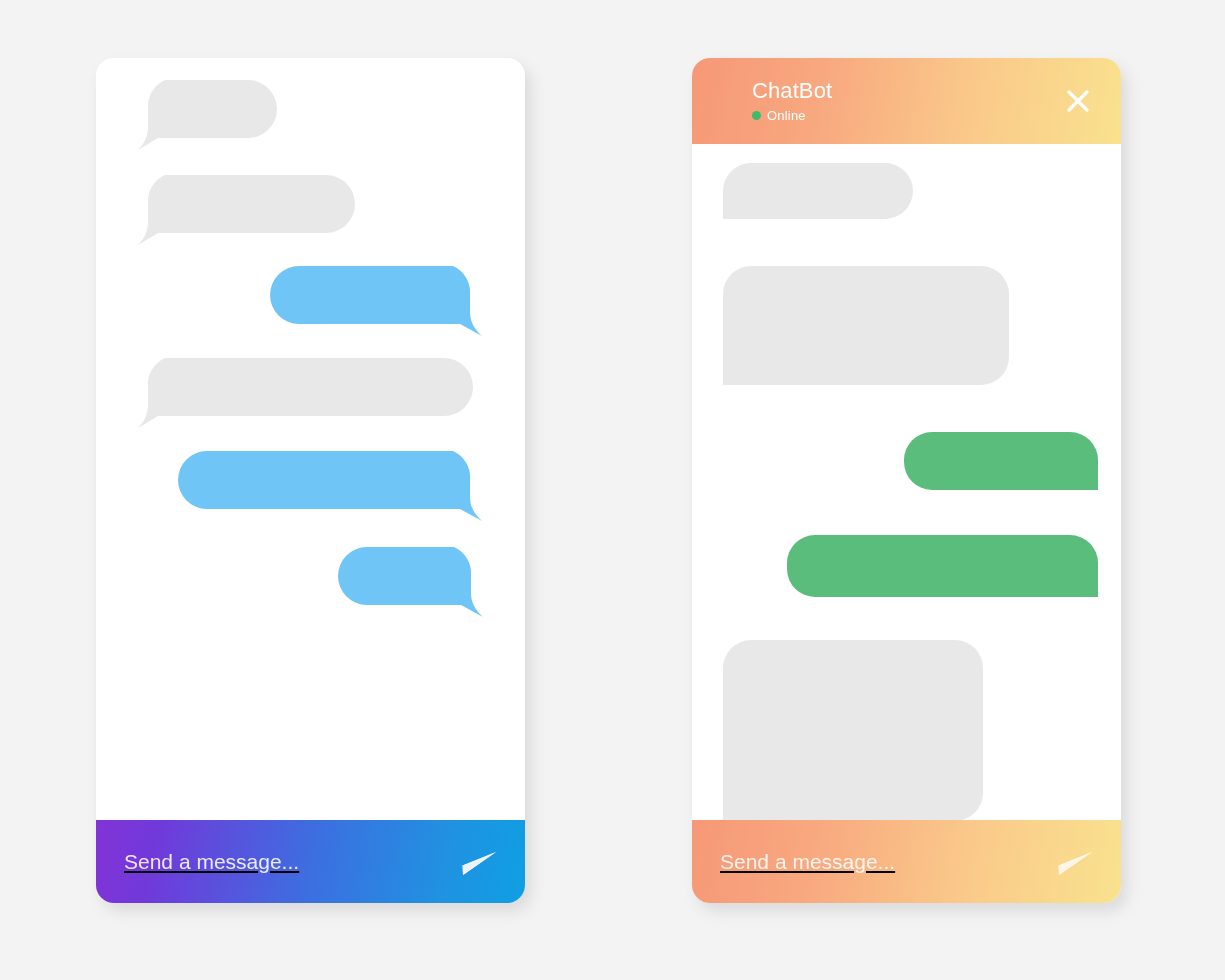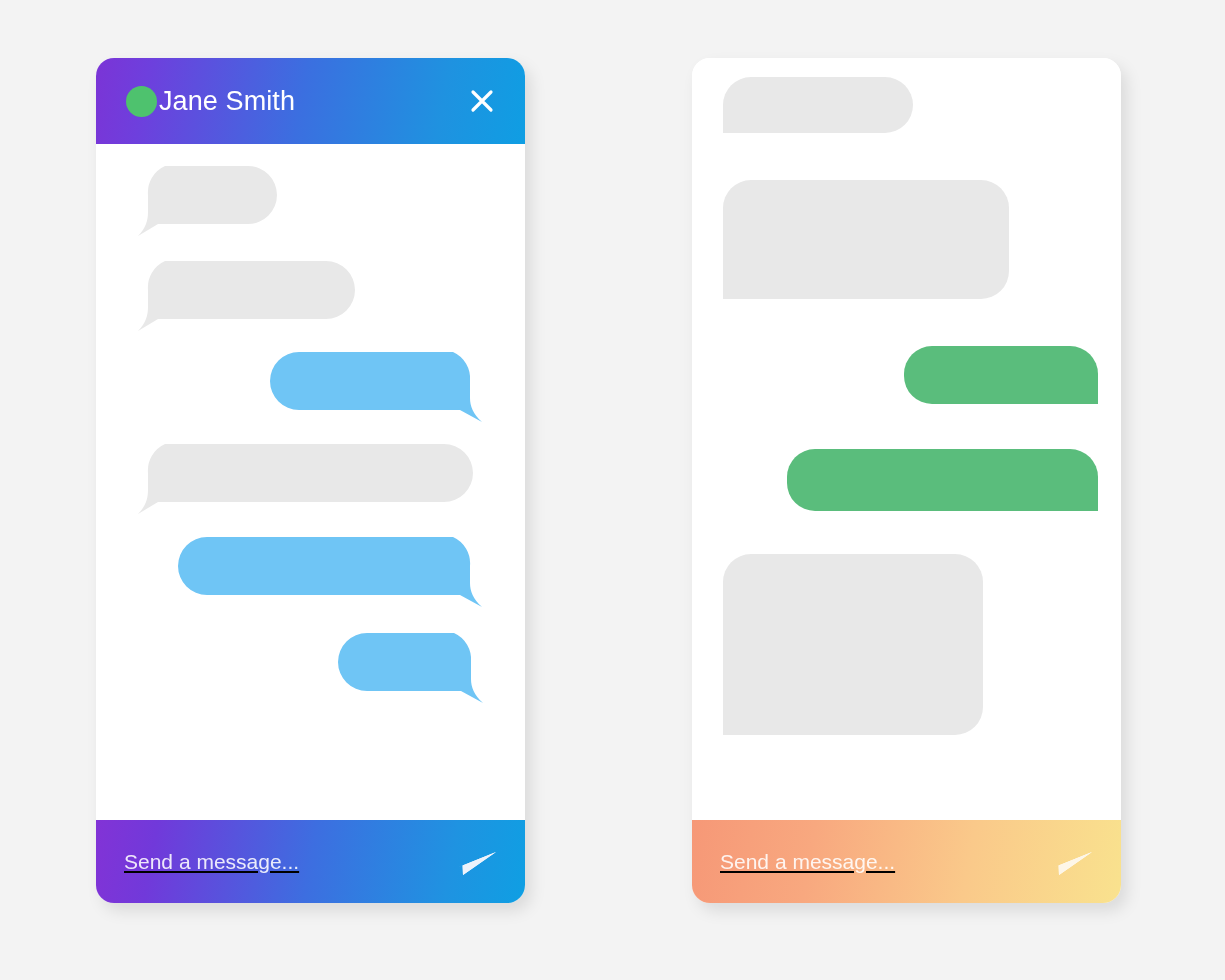--- a/index.html
+++ b/index.html
@@ -177,30 +177,20 @@
   }
   .send-btn svg { display: block; }
 </style>
 </head>
 <body>
 
 <div class="stage">
 
   <div class="chat-window left">
 
-    <div class="chat-header grad-blue">
-      <span class="avatar-dot"></span>
-      <span class="header-title" style="margin-left:2px;">Jane Smith</span>
-      <span class="header-spacer"></span>
-      <span class="close-btn">
-        <svg width="30" height="30" viewBox="0 0 30 30" aria-hidden="true">
-          <path d="M6 6 L24 24 M24 6 L6 24" stroke="#ffffff" stroke-width="3.2" stroke-linecap="round" fill="none"></path>
-        </svg>
-      </span>
-    </div>
 
     <div class="chat-body">
 
       <div class="bubble" style="left:40px; top:22px;">
         <svg width="155" height="72" viewBox="0 0 155 72">
           <path d="M29,0 H112 A29,29 0 0 1 112,58 H22 L2,70 C10,62 12,54 12,46 V29 A29,29 0 0 1 29,0 Z" fill="#e8e8e8"></path>
         </svg>
       </div>
 
       <div class="bubble" style="left:40px; top:117px;">
@@ -242,20 +232,35 @@
           <path d="M2,22.5 L43,6 L10,29 L9.6,19.4 Z" fill="#ffffff" opacity="0.96"></path>
           <path d="M9.6,19.4 L43,6 L10,29 Z" fill="#eef2fb"></path>
         </svg>
       </span>
     </div>
 
   </div>
 
   <div class="chat-window right">
 
+    <div class="chat-header grad-warm">
+      <span class="header-id-block" style="margin-left:30px;">
+        <span class="header-title small">ChatBot</span>
+        <span class="status-row">
+          <span class="status-dot"></span>
+          <span class="status-text">Online</span>
+        </span>
+      </span>
+      <span class="header-spacer"></span>
+      <span class="close-btn">
+        <svg width="30" height="30" viewBox="0 0 30 30" aria-hidden="true">
+          <path d="M6 6 L24 24 M24 6 L6 24" stroke="#ffffff" stroke-width="3.2" stroke-linecap="round" fill="none"></path>
+        </svg>
+      </span>
+    </div>
 
     <div class="chat-body">
 
       <div class="bubble" style="left:31px; top:19px; width:190px; height:56px; background:#e8e8e8; border-radius:28px 28px 28px 0;"></div>
 
       <div class="bubble" style="left:31px; top:122px; width:286px; height:119px; background:#e8e8e8; border-radius:28px 28px 28px 0;"></div>
 
       <div class="bubble" style="left:212px; top:288px; width:194px; height:58px; background:#5abd7c; border-radius:28px 28px 0 28px;"></div>
 
       <div class="bubble" style="left:95px; top:391px; width:311px; height:62px; background:#5abd7c; border-radius:28px 28px 0 28px;"></div>

